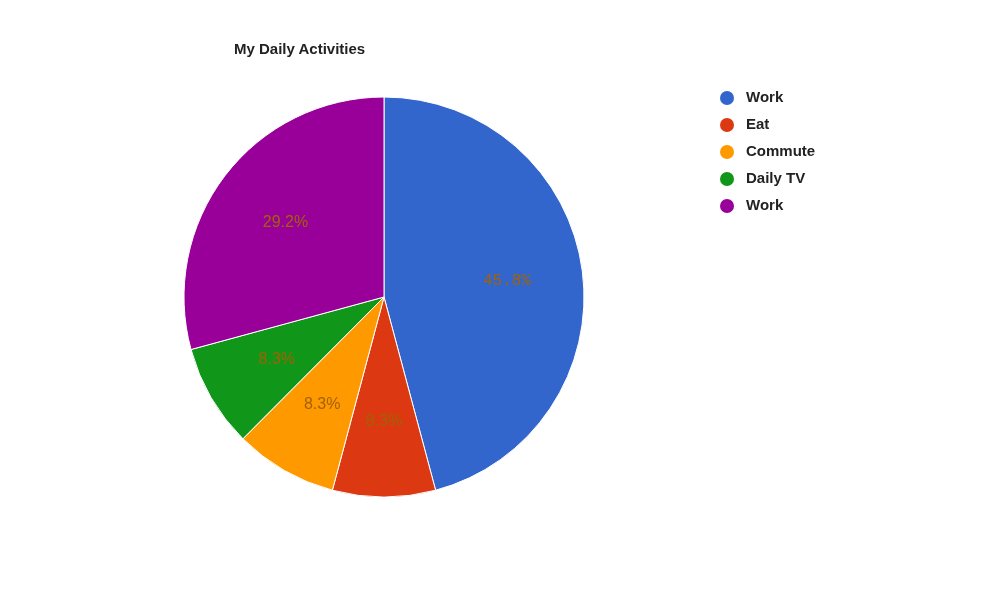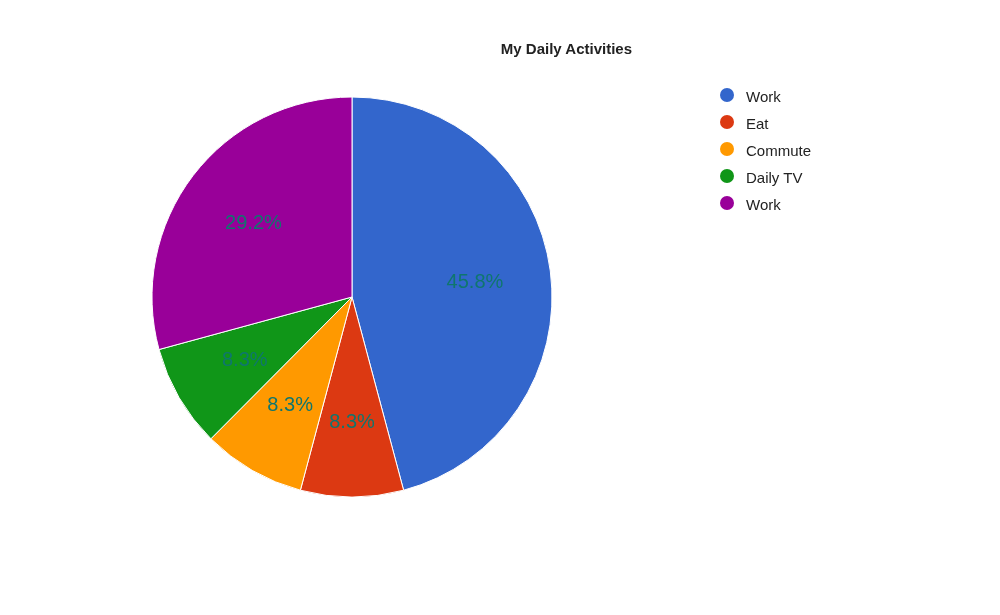--- a/index.html
+++ b/index.html
@@ -5,58 +5,58 @@
     * { box-sizing: border-box; margin: 0; padding: 0; }
     body {
       width: 1000px;
       height: 615px;
       font-family: Arial, Helvetica, sans-serif;
       background: #fff;
       position: relative;
     }
     .chart-area {
       position: absolute;
-      left: 132px;
+      left: 164px;
       top: 40px;
       width: 500px;
-      text-align: right;
     }
     .title {
       font-size: 15px;
       font-weight: bold;
       color: #222;
       margin-left: 70px;
       margin-bottom: 10px;
     }
     .pie-wrap {
       position: relative;
       width: 440px;
       height: 440px;
       margin-top: 20px;
     }
     svg { display: block; }
     .slice-label {
       position: absolute;
-      color: #0f766e;
-      font-size: 20px;
+      color: #a16207;
+      font-size: 16px;
       transform: translate(-50%, -50%);
       white-space: nowrap;
       font-family: Arial, sans-serif;
     }
     .legend {
       position: absolute;
       left: 720px;
       top: 88px;
       font-size: 15px;
       color: #222;
     }
     .legend-item {
       display: flex;
-      align-items: flex-start;
+      align-items: flex-end;
       margin-bottom: 10px;
+      font-weight: bold;
     }
     .swatch {
       width: 14px;
       height: 14px;
       border-radius: 50%;
       margin-right: 12px;
       flex: 0 0 14px;
     }
   </style>
 </head>
@@ -65,21 +65,21 @@
 <div class="chart-area">
   <div class="title">My Daily Activities</div>
   <div class="pie-wrap">
     <svg id="pie-svg" width="440" height="440" viewBox="0 0 440 440">
         <path d="M 220 220 L 220 20 A 200 200 0 0 1 271.6119138857701 413.22580144754954 Z" fill="#3366cc" stroke="#fff" stroke-width="1"></path>
         <path d="M 220 220 L 271.6119138857701 413.22580144754954 A 200 200 0 0 1 168.38808611423 413.2258014475496 Z" fill="#dc3912" stroke="#fff" stroke-width="1"></path>
         <path d="M 220 220 L 168.38808611423 413.2258014475496 A 200 200 0 0 1 78.91258657080942 361.75451235096773 Z" fill="#ff9900" stroke="#fff" stroke-width="1"></path>
         <path d="M 220 220 L 78.91258657080942 361.75451235096773 A 200 200 0 0 1 27.019806261052196 272.5228029000564 Z" fill="#109618" stroke="#fff" stroke-width="1"></path>
         <path d="M 220 220 L 27.019806261052196 272.5228029000564 A 200 200 0 0 1 219.99999999999997 20 Z" fill="#990099" stroke="#fff" stroke-width="1"></path>
       </svg>
-  <div class="slice-label" style="left: 342.946px; top: 203.863px;">45.8%</div>
+  <div class="slice-label" style="left: 342.946px; top: 203.863px; font-family: Liberation Mono, monospace;">45.8%</div>
       <div class="slice-label" style="left: 220px; top: 344px;">8.3%</div>
       <div class="slice-label" style="left: 158.169px; top: 327.485px;">8.3%</div>
       <div class="slice-label" style="left: 112.808px; top: 282.337px;">8.3%</div>
       <div class="slice-label" style="left: 121.476px; top: 144.707px;">29.2%</div>
     </div>
 </div>
 
 <div class="legend" id="legend">
     <div class="legend-item">
       <span class="swatch" style="background: rgb(51, 102, 204);"></span>

